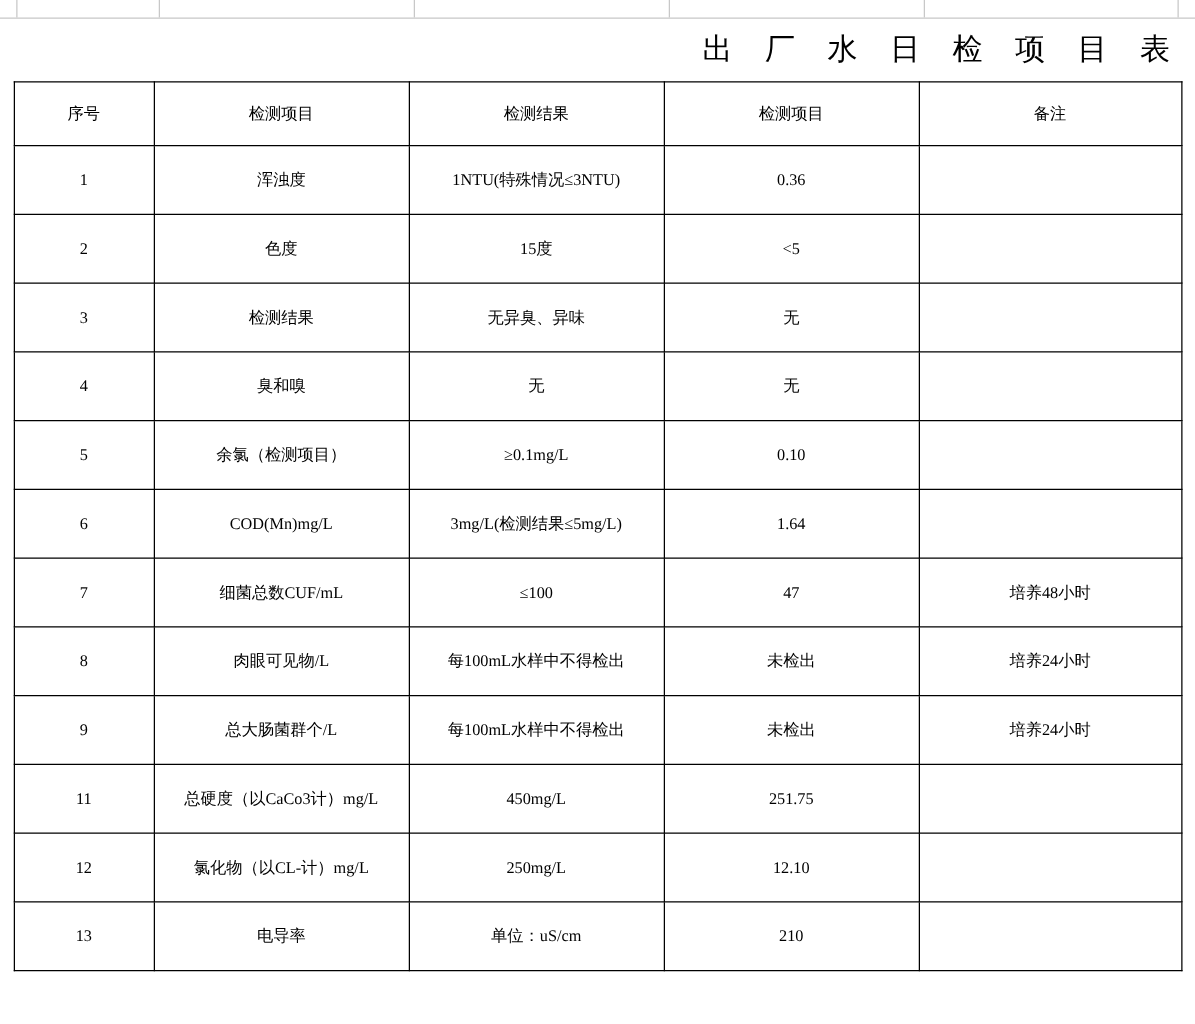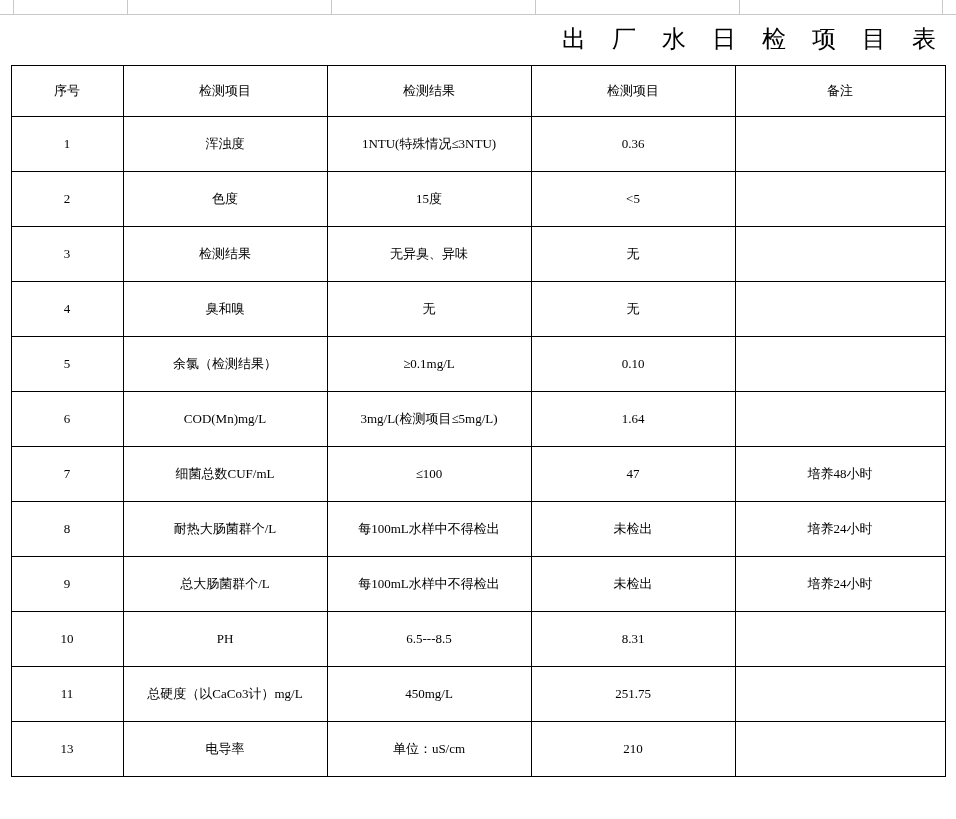--- a/index.html
+++ b/index.html
@@ -135,68 +135,68 @@
       </tr>
       <tr>
         <td>4</td>
         <td>臭和嗅</td>
         <td>无</td>
         <td>无</td>
         <td></td>
       </tr>
       <tr>
         <td>5</td>
-        <td>余氯（检测结果）</td>
+        <td>余氯（检测项目）</td>
         <td>≥0.1mg/L</td>
         <td>0.10</td>
         <td></td>
       </tr>
       <tr>
         <td>6</td>
         <td>COD(Mn)mg/L</td>
-        <td>3mg/L(检测项目≤5mg/L)</td>
+        <td>3mg/L(检测结果≤5mg/L)</td>
         <td>1.64</td>
         <td></td>
       </tr>
       <tr>
         <td>7</td>
         <td>细菌总数CUF/mL</td>
         <td>≤100</td>
         <td>47</td>
         <td>培养48小时</td>
       </tr>
       <tr>
         <td>8</td>
-        <td>耐热大肠菌群个/L</td>
+        <td>肉眼可见物/L</td>
         <td>每100mL水样中不得检出</td>
         <td>未检出</td>
         <td>培养24小时</td>
       </tr>
       <tr>
         <td>9</td>
         <td>总大肠菌群个/L</td>
         <td>每100mL水样中不得检出</td>
         <td>未检出</td>
         <td>培养24小时</td>
       </tr>
       <tr>
-        <td>10</td>
-        <td>PH</td>
-        <td>6.5---8.5</td>
-        <td>8.31</td>
-        <td></td>
-      </tr>
-      <tr>
         <td>11</td>
         <td>总硬度（以CaCo3计）mg/L</td>
         <td>450mg/L</td>
         <td>251.75</td>
         <td></td>
       </tr>
       <tr>
+        <td>12</td>
+        <td>氯化物（以CL-计）mg/L</td>
+        <td>250mg/L</td>
+        <td>12.10</td>
+        <td></td>
+      </tr>
+      <tr>
         <td>13</td>
         <td>电导率</td>
         <td>单位：uS/cm</td>
         <td>210</td>
         <td></td>
       </tr>
     </tbody>
   </table>
 
 </div>

